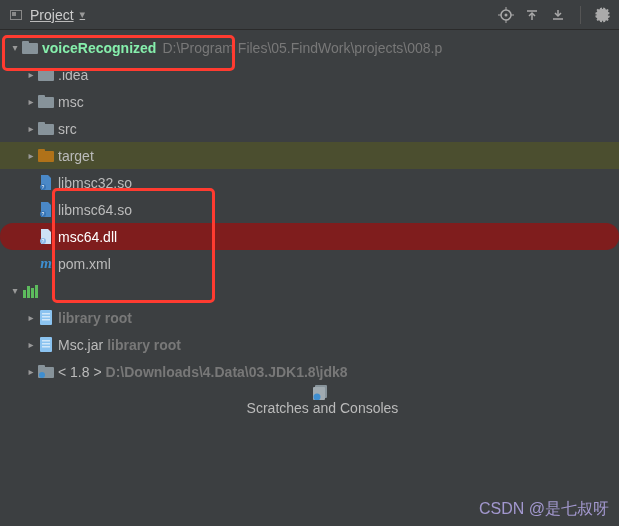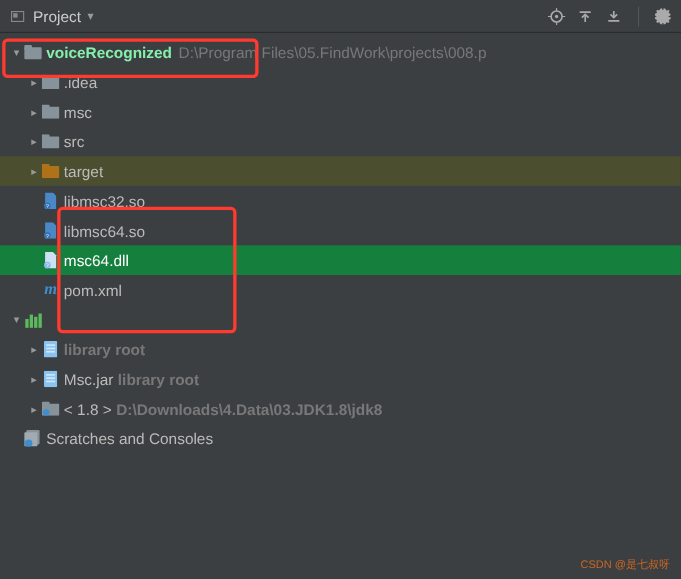--- a/index.html
+++ b/index.html
@@ -14,35 +14,35 @@
       position: relative;
     }
     .toolbar {
       height: 30px;
       display: flex;
       align-items: center;
       padding: 0 8px;
       border-bottom: 1px solid #2b2b2b;
       background: #3c3f41;
     }
-    .toolbar-left { display: flex; align-items: center; gap: 6px; flex: 1; }
+    .toolbar-left { display: flex; align-items: center; gap: 6px; flex: 1; text-decoration: underline; }
     .toolbar-right { display: flex; align-items: center; gap: 10px; }
     .toolbar-right .ico { color: #aaa; }
     .divider { width: 1px; height: 18px; background: #555; margin: 0 4px; }
     .ico { display: inline-flex; align-items: center; justify-content: center; width: 16px; height: 16px; }
     .tree { padding: 4px 0; position: relative; }
     .row {
       display: flex;
       align-items: center;
       height: 27px;
       padding-left: 8px;
       white-space: nowrap;
       position: relative;
     }
-    .row.selected { background: #15803d; color: #fff; }
+    .row.selected { background: #7f1d1d; color: #fff; border-radius: 13px; }
     .row.hover-target { background: #4b4e2f; }
     .arrow { width: 14px; display: inline-flex; justify-content: center; color: #999; font-size: 10px; }
     .arrow.empty { visibility: hidden; }
     .label { margin-left: 4px; }
     .label.bold { font-weight: 700; color: #86efac; }
     .muted { color: #787878; margin-left: 6px; }
     .muted2 { color: #787878; margin-left: 4px; font-weight: bold; }
     .indent1 { padding-left: 24px; }
     .highlight-box-1 {
       position: absolute;
@@ -58,22 +58,22 @@
       border: 3px solid #ff3b30;
       border-radius: 5px;
       left: 52px; top: 188px;
       width: 163px; height: 115px;
       pointer-events: none;
       z-index: 10;
     }
     .watermark {
       position: absolute;
       right: 10px; bottom: 6px;
-      color: #f97316;
-      font-size: 10px;
+      color: #c4b5fd;
+      font-size: 16px;
       opacity: 0.75;
     }
     svg { display: block; }
     .folder-icon rect { fill: #87939a; }
     .folder-icon.orange rect { fill: #b07219; }
     .file-icon { fill: #4a88c7; }
     .jar-icon { fill: #8bc3f0; }
     .lib-icon { display: inline-flex; gap: 1px; align-items: flex-end; height: 14px; }
     .lib-icon span { width: 3px; background: #5dbb5d; }
     .m-icon { color: #3e8ed0; font-weight: bold; font-style: italic; font-family: serif; font-size: 15px; }
@@ -269,21 +269,21 @@
         <svg class="folder-icon" width="16" height="13">
           <rect x="0" y="2" width="16" height="11" rx="1"></rect>
           <rect x="0" y="0" width="7" height="4" rx="1"></rect>
           <circle cx="4" cy="10" r="3" fill="#3e8ed0"></circle>
         </svg>
       </span>
     <span class="label">&lt; 1.8 &gt;</span>
     <span class="muted2">D:\Downloads\4.Data\03.JDK1.8\jdk8</span>
   </div>
 
-  <div class="row" style="padding-left:22px;">
+  <div class="row" style="padding-left:22px;flex-direction:column;">
     <span class="ico">
         <svg width="16" height="15">
           <rect x="2" y="0" width="12" height="13" rx="1" fill="#87939a"></rect>
           <rect x="0" y="2" width="12" height="13" rx="1" fill="#a0aab0"></rect>
           <circle cx="4" cy="12" r="3.5" fill="#3e8ed0"></circle>
         </svg>
       </span>
     <span class="label">Scratches and Consoles</span>
   </div>
 

